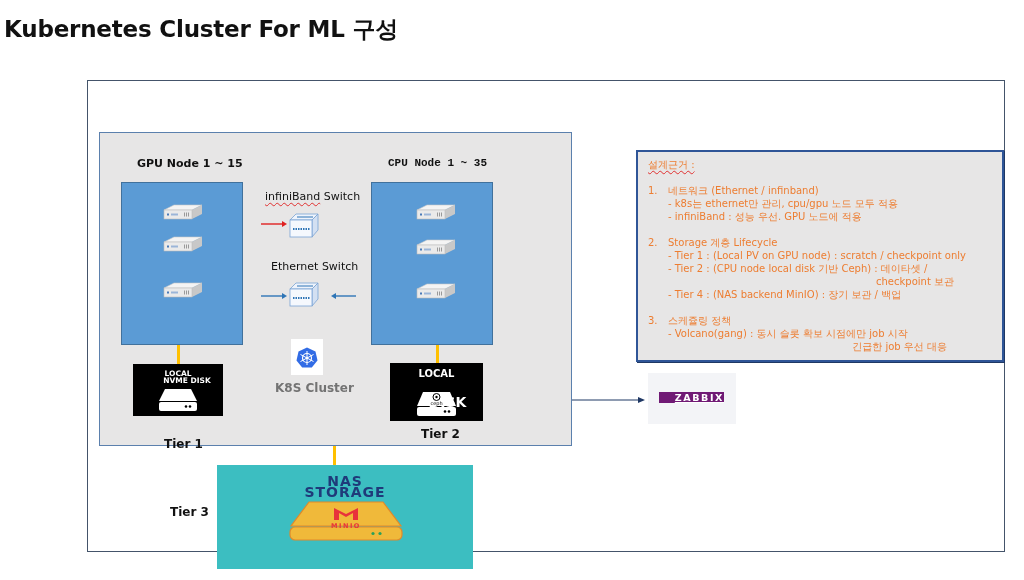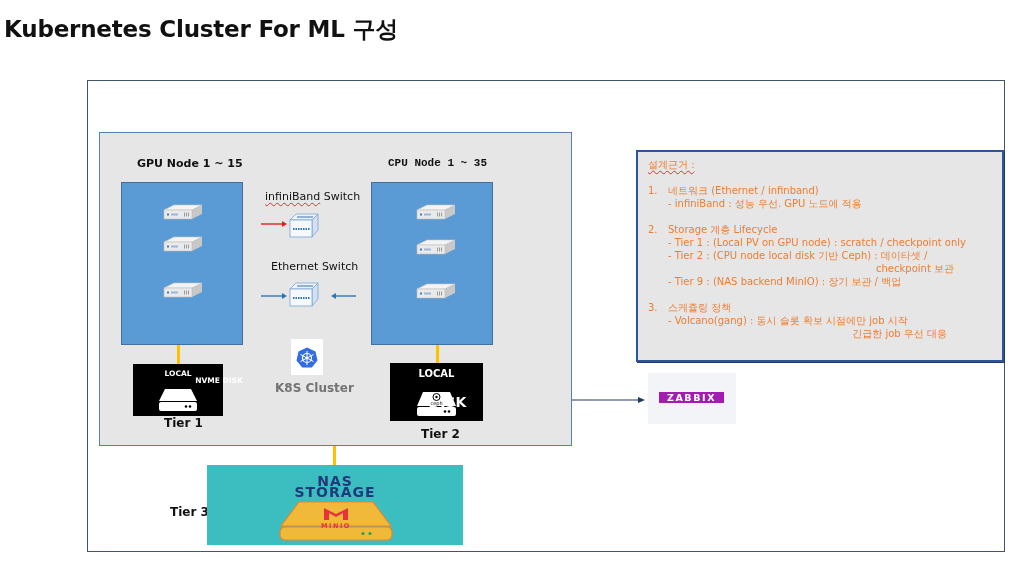--- a/index.html
+++ b/index.html
@@ -31,44 +31,44 @@
   .server { width:42px; height:16px; }
   .switch-label { font-size:11px; font-weight:normal; color:#111; white-space:nowrap; }
   .squiggle { text-decoration: underline wavy #e03030; text-decoration-thickness:1px; text-underline-offset:2px; }
   .disk-card { background:#000; color:#fff; text-align:center; }
   .disk-card .t { font-family:"DejaVu Sans", sans-serif; font-weight:bold; line-height:1; }
   .tier-label { font-size:12px; font-weight:bold; color:#111; white-space:nowrap; }
   .yellow-line { background:#ffc000; width:3px; }
   .k8s-tile { width:32px; height:36px; background:#fff; }
   .k8s-label { font-size:12px; font-weight:bold; color:#737373; white-space:nowrap; }
   .nas-box {
-    left:207px; top:465px; width:256px; height:80px; background:#3cbec1;
+    left:217px; top:465px; width:256px; height:104px; background:#3cbec1;
   }
   .nas-title {
     left:0; width:256px; text-align:center; color:#1f3a7a; font-weight:bold;
     font-family:"DejaVu Sans", sans-serif; line-height:1; letter-spacing:1px;
   }
   .notes-box {
     left:636px; top:150px; width:368px; height:212px;
     background:#e7e6e6; border:2px solid #2f5597; box-sizing:border-box;
     box-shadow: 1px 1px 0 #1f3864;
     padding:6px 0 0 10px; color:#ed7d31; font-size:10px; line-height:13px;
     font-family:"DejaVu Sans", sans-serif;
   }
   .notes-heading { margin-bottom:13px; }
   .notes-section { margin-bottom:13px; }
   .notes-section-title { display:flex; }
   .notes-section-title .num { width:20px; }
   .notes-line { padding-left:20px; white-space:nowrap; }
   .notes-line.cont { text-align:right; padding-right:48px; }
   .zabbix-tile { left:648px; top:373px; width:88px; height:51px; background:#f3f4f7; }
   .zabbix-logo {
-    left:11px; top:19px; width:65px; height:11px; background:#a21caf;
+    left:11px; top:19px; width:65px; height:11px; background:#701a75;
     color:#fff; font-size:9.5px; font-weight:bold; letter-spacing:1.6px;
-    text-align:center; line-height:11px; font-family:"DejaVu Sans", sans-serif;
+    text-align:right; line-height:11px; font-family:"DejaVu Sans", sans-serif;text-decoration:underline;
   }
 </style>
 </head>
 <body>
 
 <div class="abs page-title">Kubernetes Cluster For ML 구성</div>
 
 <div class="abs outer-frame"></div>
 
 <div class="abs cluster-box"></div>
@@ -178,29 +178,29 @@
   </svg>
 </div>
 <div class="abs k8s-label" style="left:275px; top:381px;">K8S Cluster</div>
 
 <div class="abs yellow-line" style="left:177px; top:345px; height:19px;"></div>
 <div class="abs yellow-line" style="left:436px; top:345px; height:18px;"></div>
 <div class="abs yellow-line" style="left:333px; top:446px; height:19px;"></div>
 
 <div class="abs disk-card" style="left:133px; top:364px; width:90px; height:52px;">
   <div class="t" style="position:absolute; left:0; top:6px; width:90px; font-size:7.5px;">LOCAL</div>
-  <div class="t" style="position:absolute; left:0; top:13px; width:108px; font-size:7.5px;margin-left:32px;">NVME DISK</div>
+  <div class="t" style="position:absolute; left:0; top:13px; width:108px; font-size:7.5px;">NVME DISK</div>
   <svg style="position:absolute; left:24px; top:23px; width:42px; height:25px;" viewBox="0 0 42 25">
     <path d="M8,2 H34 L40,14 H2 Z" fill="#fff"></path>
     <rect x="2" y="15" width="38" height="9" rx="2" fill="#fff"></rect>
     <circle cx="29" cy="19.5" r="1.3" fill="#000"></circle>
       <circle cx="33" cy="19.5" r="1.3" fill="#000"></circle>
   </svg>
 </div>
-<div class="abs tier-label" style="left:164px; top:416px;">Tier 1</div>
+<div class="abs tier-label" style="left:164px; top:437px;">Tier 1</div>
 
 <div class="abs disk-card" style="left:390px; top:363px; width:93px; height:58px;">
   <div class="t" style="position:absolute; left:0; top:6px; width:93px; font-size:10px;">LOCAL</div>
   <div class="t" style="position:absolute; left:0; top:16px; width:115px; font-size:14px;margin-top:16px;">DISK</div>
   <svg style="position:absolute; left:25px; top:27px; width:43px; height:28px;" viewBox="0 0 43 28">
     <path d="M8,2 H35 L41,16 H2 Z" fill="#fff"></path>
     <rect x="2" y="17" width="39" height="9" rx="2" fill="#fff"></rect>
     <circle cx="21.5" cy="7" r="3.5" fill="none" stroke="#000" stroke-width="1"></circle>
     <circle cx="21.5" cy="7" r="1.2" fill="#000"></circle>
     <text x="21.5" y="15" font-size="5" text-anchor="middle" fill="#000" font-family="DejaVu Sans, sans-serif">ceph</text>
@@ -234,32 +234,33 @@
 </div>
 
 <div class="abs notes-box">
   <div class="notes-heading"><span class="squiggle" style="text-decoration-color:#e03030;">설계근거 :</span></div>
 
   <div class="notes-section">
     <div class="notes-section-title">
         <span class="num">1.</span>
         <span>네트워크 (Ethernet / infinband)</span>
       </div>
+    <div class="notes-line">- k8s는 ethernet만 관리, cpu/gpu 노드 모두 적용</div>
     <div class="notes-line">- infiniBand : 성능 우선. GPU 노드에 적용</div>
   </div>
 
   <div class="notes-section">
     <div class="notes-section-title">
         <span class="num">2.</span>
         <span>Storage 계층 Lifecycle</span>
       </div>
     <div class="notes-line">- Tier 1 : (Local PV on GPU node) : scratch / checkpoint only</div>
     <div class="notes-line">- Tier 2 : (CPU node local disk 기반 Ceph) : 데이타셋 /</div>
     <div class="notes-line cont">checkpoint 보관</div>
-    <div class="notes-line">- Tier 9 : (NAS backend MinIO) : 장기 보관 / 백업</div>
+    <div class="notes-line">- Tier 4 : (NAS backend MinIO) : 장기 보관 / 백업</div>
   </div>
 
   <div class="notes-section">
     <div class="notes-section-title">
         <span class="num">3.</span>
         <span>스케쥴링 정책</span>
       </div>
     <div class="notes-line">- Volcano(gang) : 동시 슬롯 확보 시점에만 job 시작</div>
     <div class="notes-line cont" style="padding-right:55px;">긴급한 job 우선 대응</div>
   </div>

